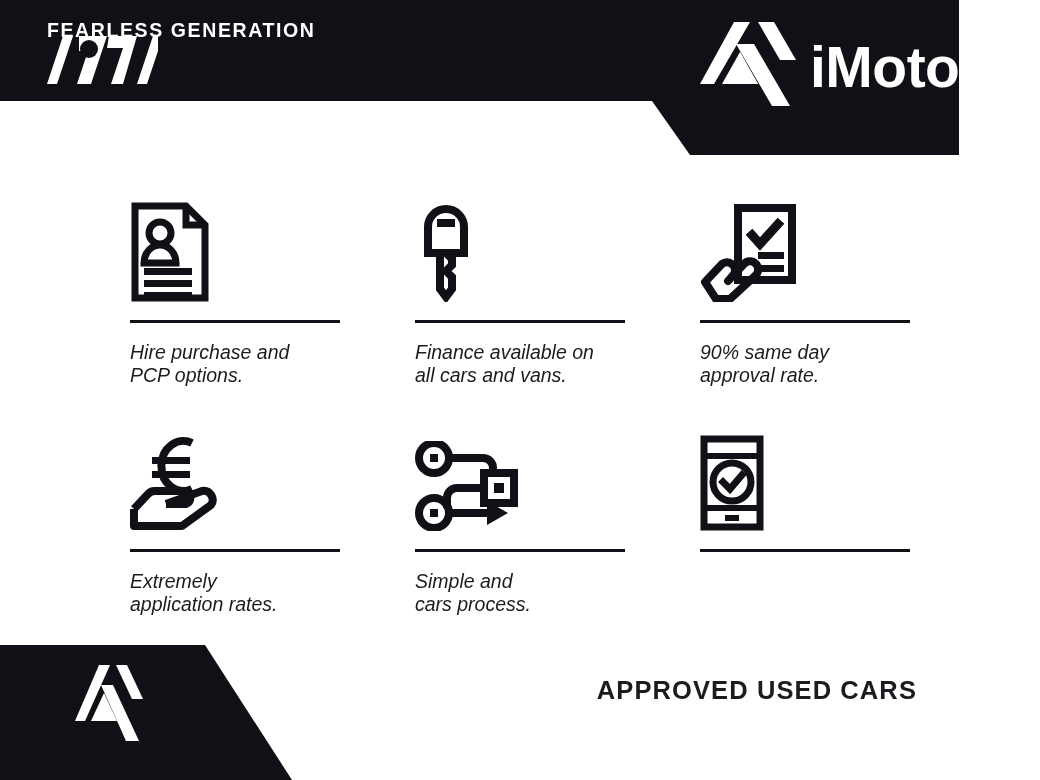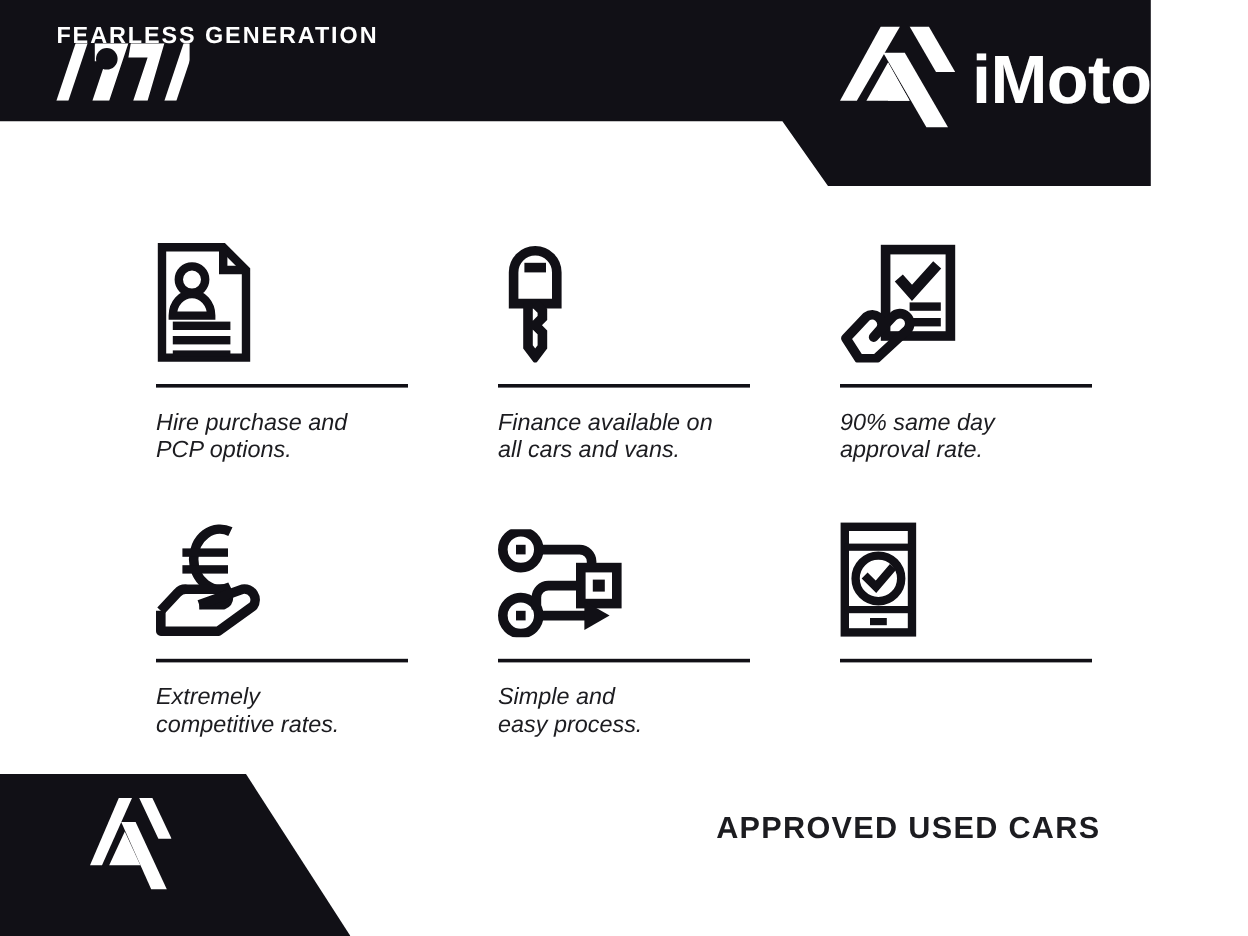--- a/index.html
+++ b/index.html
@@ -231,41 +231,41 @@
           <svg viewBox="0 0 100 100" width="100" height="100" aria-hidden="true">
             <path d="M62,12 a22,25 0 1 0 0,46" fill="none" stroke="#111016" stroke-width="8" stroke-linecap="butt"></path>
             <rect x="22" y="26" width="38" height="7" fill="#111016"></rect>
             <rect x="22" y="40" width="38" height="7" fill="#111016"></rect>
             <path d="M4,78 L18,63 a9,9 0 0 1 8,-3 L56,60 a7,7 0 0 1 0,13 L36,73" fill="none" stroke="#111016" stroke-width="8" stroke-linejoin="round"></path>
             <path d="M36,73 L72,60 a9,9 0 0 1 9,14 L52,95 L16,95 L4,95 L4,78" fill="none" stroke="#111016" stroke-width="8" stroke-linejoin="round"></path>
           </svg>
         </div>
         <div class="divider"></div>
         <div class="caption">Extremely
-competitive rates.</div>
+application rates.</div>
       </div>
 
       <div class="cell">
         <div class="icon-box">
           <svg viewBox="0 0 105 90" width="105" height="90" aria-hidden="true">
             <circle cx="19" cy="17" r="15" fill="none" stroke="#111016" stroke-width="8"></circle>
             <rect x="15" y="13" width="8" height="8" fill="#111016"></rect>
             <circle cx="19" cy="72" r="15" fill="none" stroke="#111016" stroke-width="8"></circle>
             <rect x="15" y="68" width="8" height="8" fill="#111016"></rect>
             <rect x="69" y="32" width="30" height="30" fill="none" stroke="#111016" stroke-width="8"></rect>
             <rect x="79" y="42" width="10" height="10" fill="#111016"></rect>
             <path d="M34,17 L68,17 a10,10 0 0 1 10,10 L78,32" fill="none" stroke="#111016" stroke-width="8"></path>
             <path d="M69,47 L42,47 a10,10 0 0 0 -10,10 L32,62 L32,67" fill="none" stroke="#111016" stroke-width="8"></path>
             <path d="M34,72 L78,72" fill="none" stroke="#111016" stroke-width="8"></path>
             <polygon points="72,60 93,72 72,84" fill="#111016"></polygon>
           </svg>
         </div>
         <div class="divider"></div>
         <div class="caption">Simple and
-easy process.</div>
+cars process.</div>
       </div>
 
       <div class="cell">
         <div class="icon-box">
           <svg viewBox="0 0 64 96" width="64" height="96" aria-hidden="true">
             <rect x="4" y="4" width="56" height="88" fill="none" stroke="#111016" stroke-width="7"></rect>
             <rect x="4" y="18" width="56" height="6" fill="#111016"></rect>
             <rect x="4" y="70" width="56" height="6" fill="#111016"></rect>
             <circle cx="32" cy="47" r="19" fill="none" stroke="#111016" stroke-width="7"></circle>
             <path d="M23,47 L30,54 L42,40" fill="none" stroke="#111016" stroke-width="7" stroke-linecap="square"></path>

